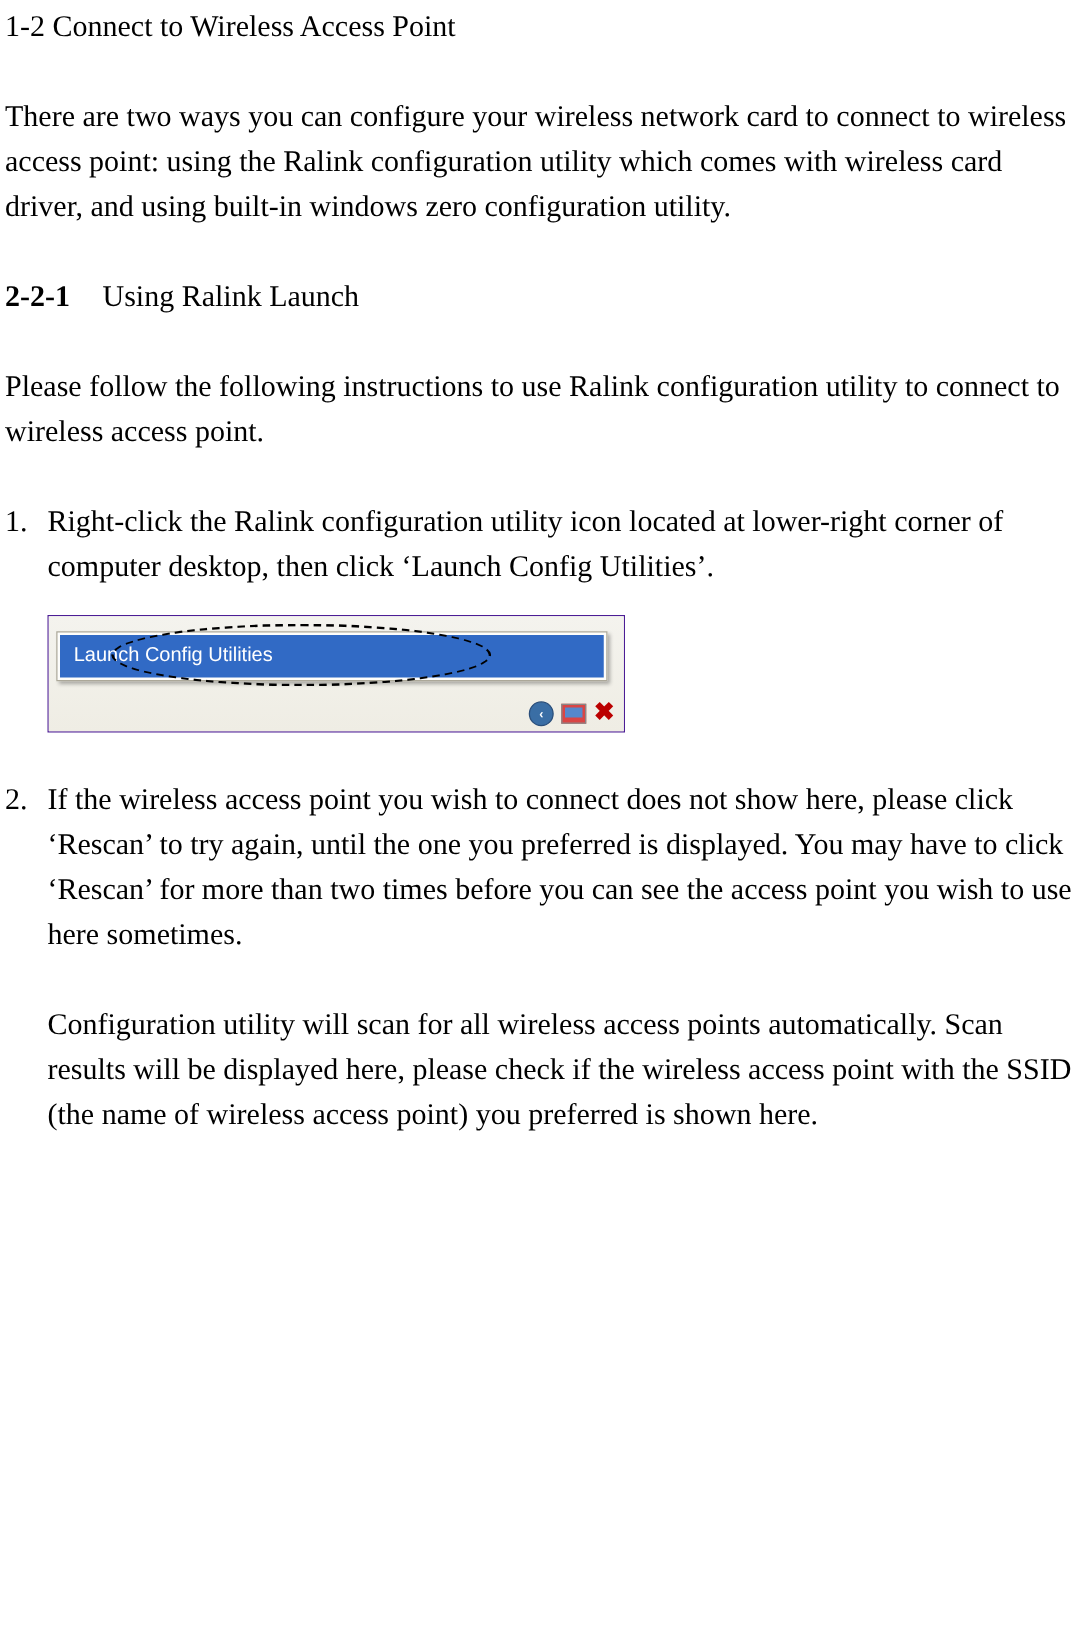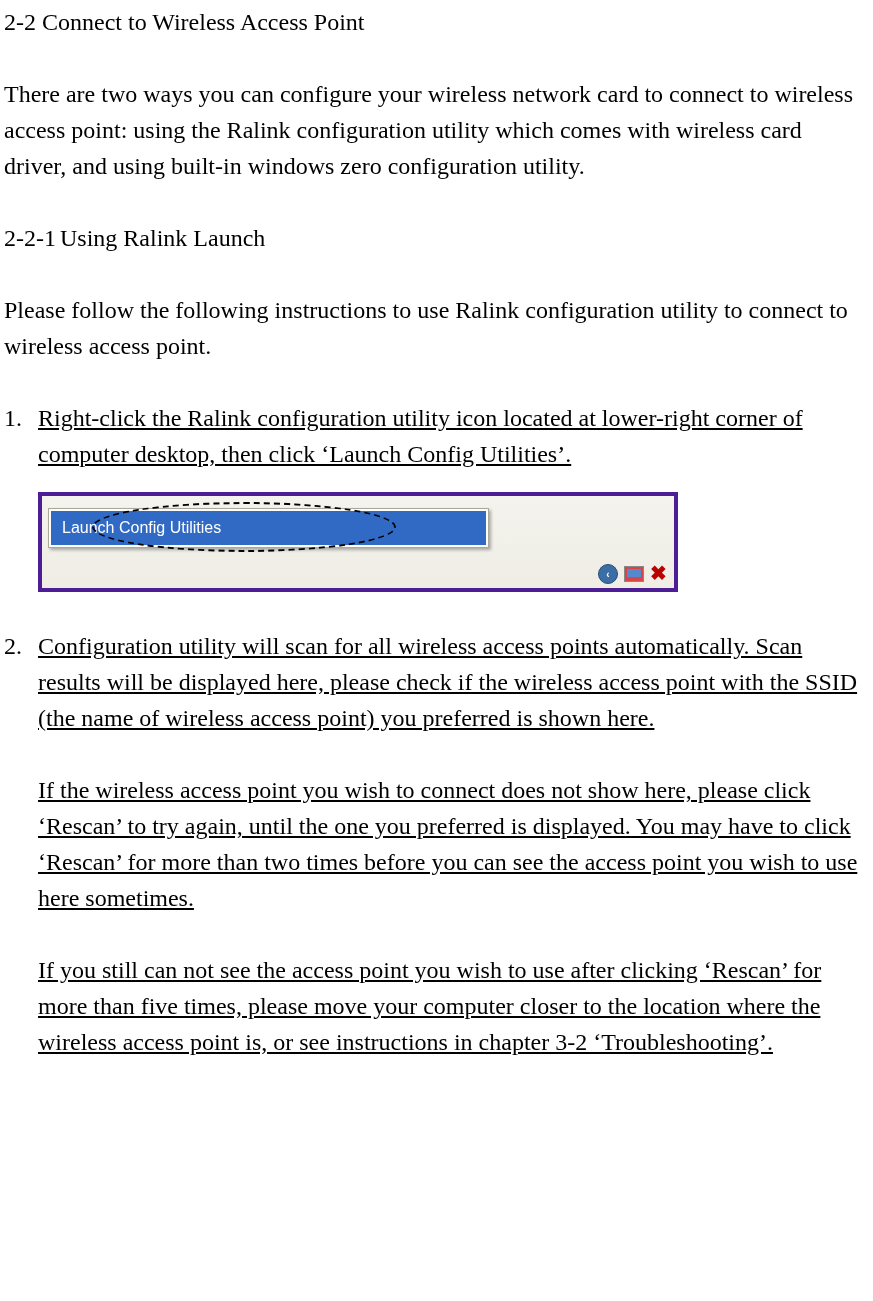--- a/index.html
+++ b/index.html
@@ -17,44 +17,44 @@
       margin: 0 0 36px 0;
     }
     .body-para {
       margin: 0 0 36px 0;
     }
     .sub-heading {
       margin: 0 0 36px 0;
     }
     .sub-heading .num {
       display: inline-block;
-      margin-right: 4px;
+      margin-right: 26px;
+      font-weight: bold;
     }
     .list-item {
       display: flex;
       margin: 0 0 20px 0;
     }
     .list-num {
       flex: 0 0 34px;
       white-space: nowrap;
     }
     .list-content {
       flex: 1;
-      text-decoration: underline;
     }
     .list-content p {
       margin: 0 0 36px 0;
     }
     .list-content p:last-child {
       margin-bottom: 0;
     }
     .screenshot-wrap {
       margin: 0 0 36px 34px;
-      width: 640px;
-      border: 4px solid #4c1d95;
+      width: 462px;
+      border: 1px solid #4c1d95;
       box-sizing: border-box;
     }
     .context-menu-area {
       background: linear-gradient(to bottom, #f4f3ee 0%, #efede4 100%);
       padding: 12px 8px 4px 6px;
       font-family: Tahoma, Arial, sans-serif;
       font-size: 16px;
       color: #000;
       position: relative;
     }
@@ -123,21 +123,21 @@
       position: relative;
       color: #b00;
       font-weight: bold;
       font-size: 20px;
       line-height: 16px;
     }
   </style>
 </head>
 <body>
 
-<div class="section-heading">2-2 Connect to Wireless Access Point</div>
+<div class="section-heading">1-2 Connect to Wireless Access Point</div>
 
 <div class="body-para">There are two ways you can configure your wireless network card to connect to wireless access point: using the Ralink configuration utility which comes with wireless card driver, and using built-in windows zero configuration utility.</div>
 
 <div class="sub-heading">
   <span class="num">2-2-1</span><span>Using Ralink Launch</span>
 </div>
 
 <div class="body-para">Please follow the following instructions to use Ralink configuration utility to connect to wireless access point.</div>
 
 <div class="list-item">
@@ -158,17 +158,16 @@
       <div class="tray-chevron">‹</div>
       <div class="tray-icon-monitor"></div>
       <div class="tray-icon-x">✖</div>
     </div>
   </div>
 </div>
 
 <div class="list-item">
   <div class="list-num">2.</div>
   <div class="list-content">
+    <p>If the wireless access point you wish to connect does not show here, please click ‘Rescan’ to try again, until the one you preferred is displayed. You may have to click ‘Rescan’ for more than two times before you can see the access point you wish to use here sometimes.</p>
     <p>Configuration utility will scan for all wireless access points automatically. Scan results will be displayed here, please check if the wireless access point with the SSID (the name of wireless access point) you preferred is shown here.</p>
-    <p>If the wireless access point you wish to connect does not show here, please click ‘Rescan’ to try again, until the one you preferred is displayed. You may have to click ‘Rescan’ for more than two times before you can see the access point you wish to use here sometimes.</p>
-    <p>If you still can not see the access point you wish to use after clicking ‘Rescan’ for more than five times, please move your computer closer to the location where the wireless access point is, or see instructions in chapter 3-2 ‘Troubleshooting’.</p>
   </div>
 </div>
 
 </body></html>

